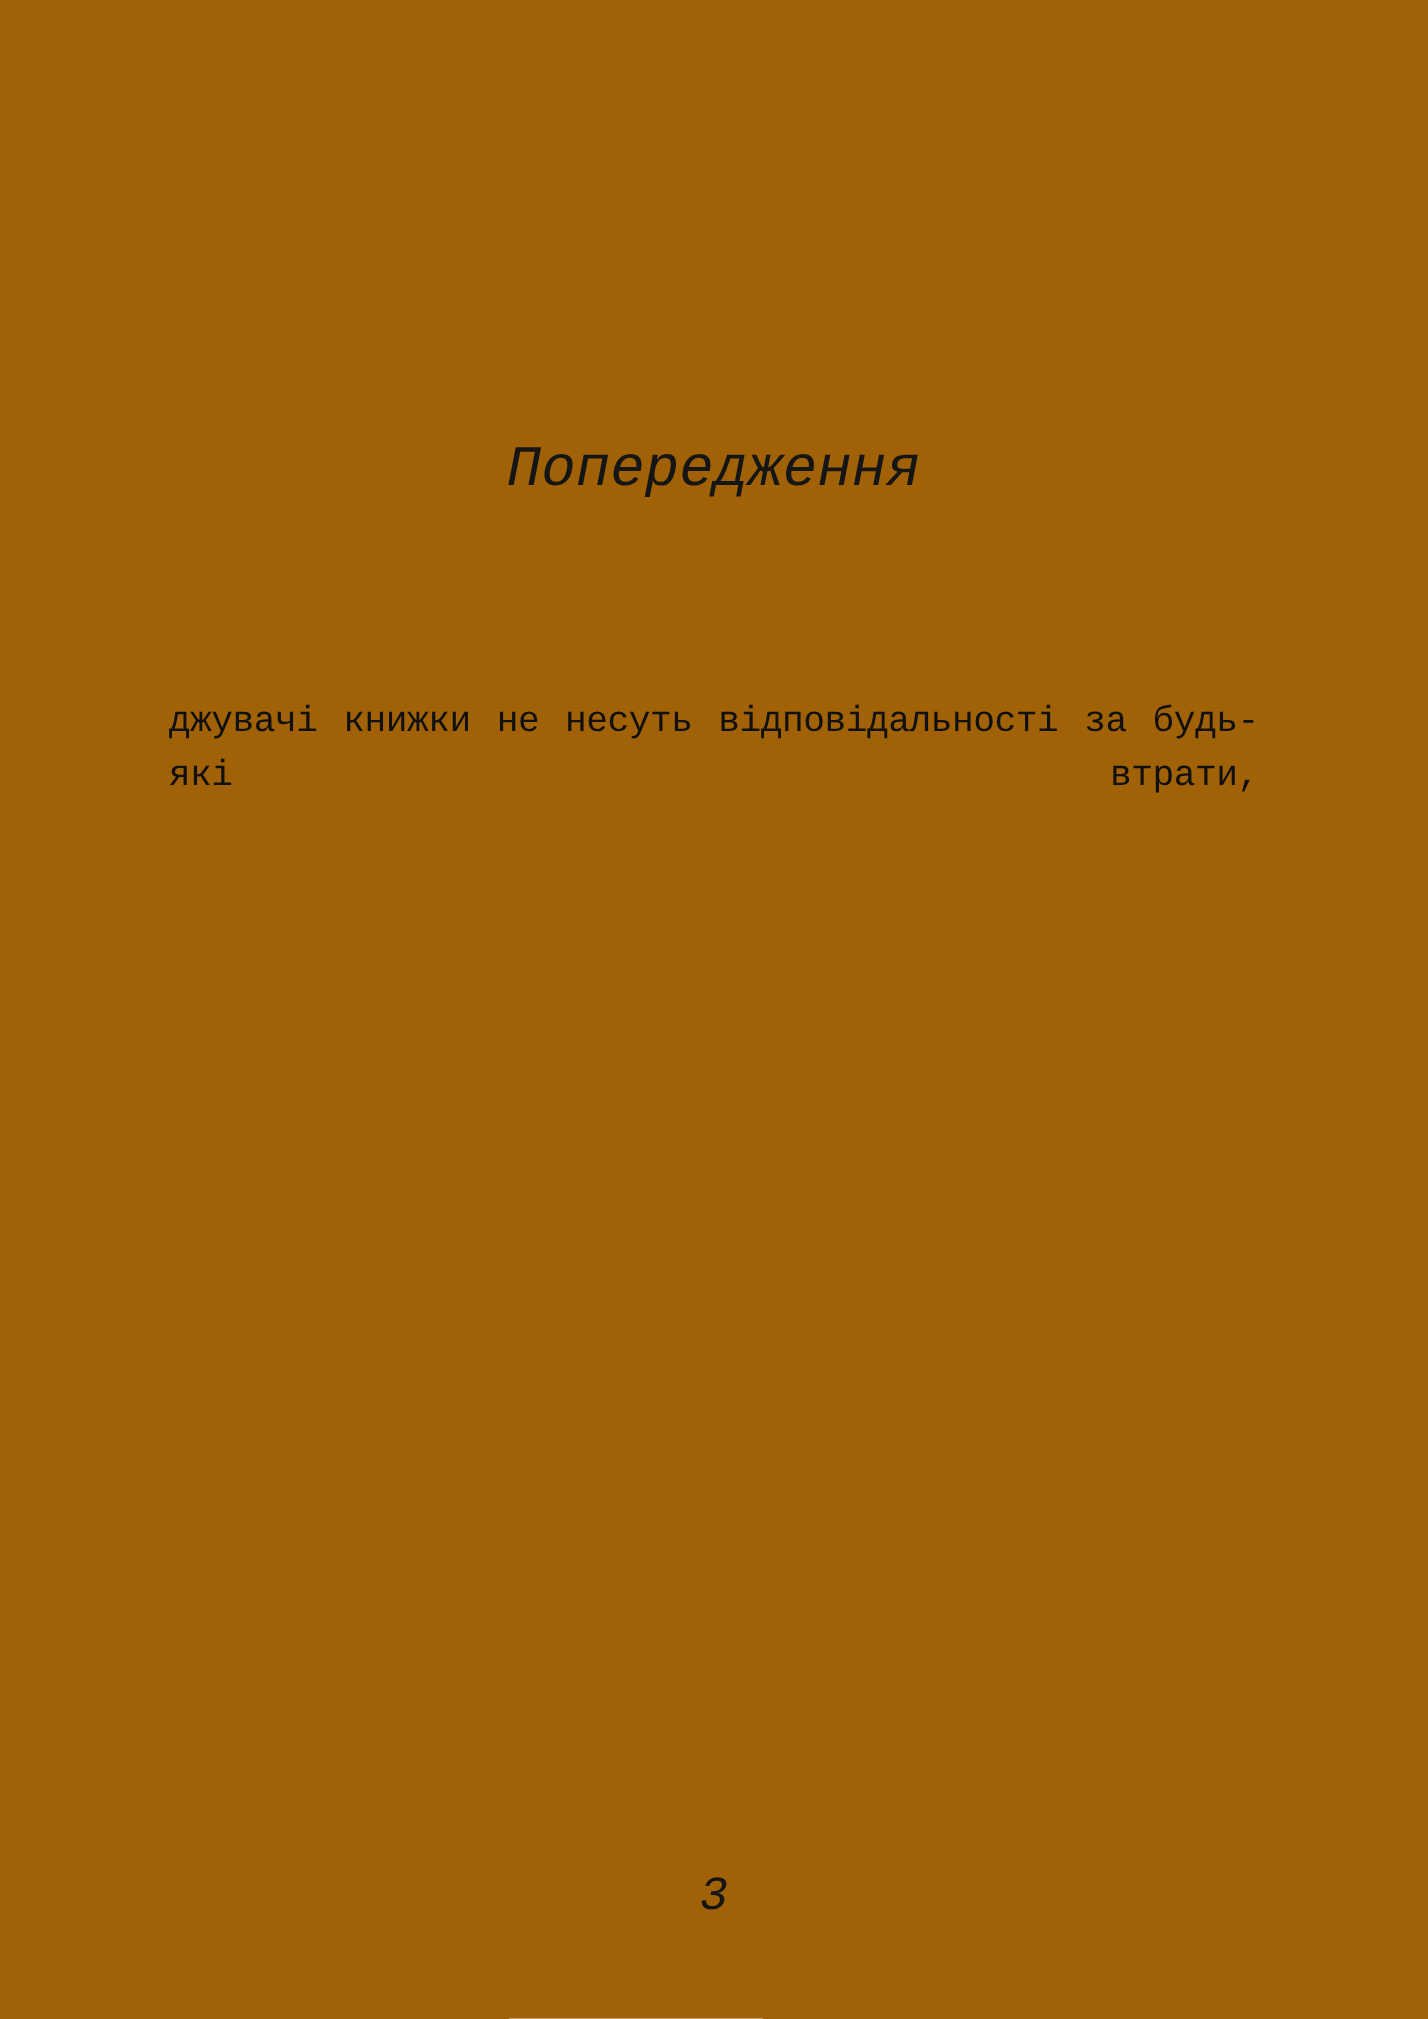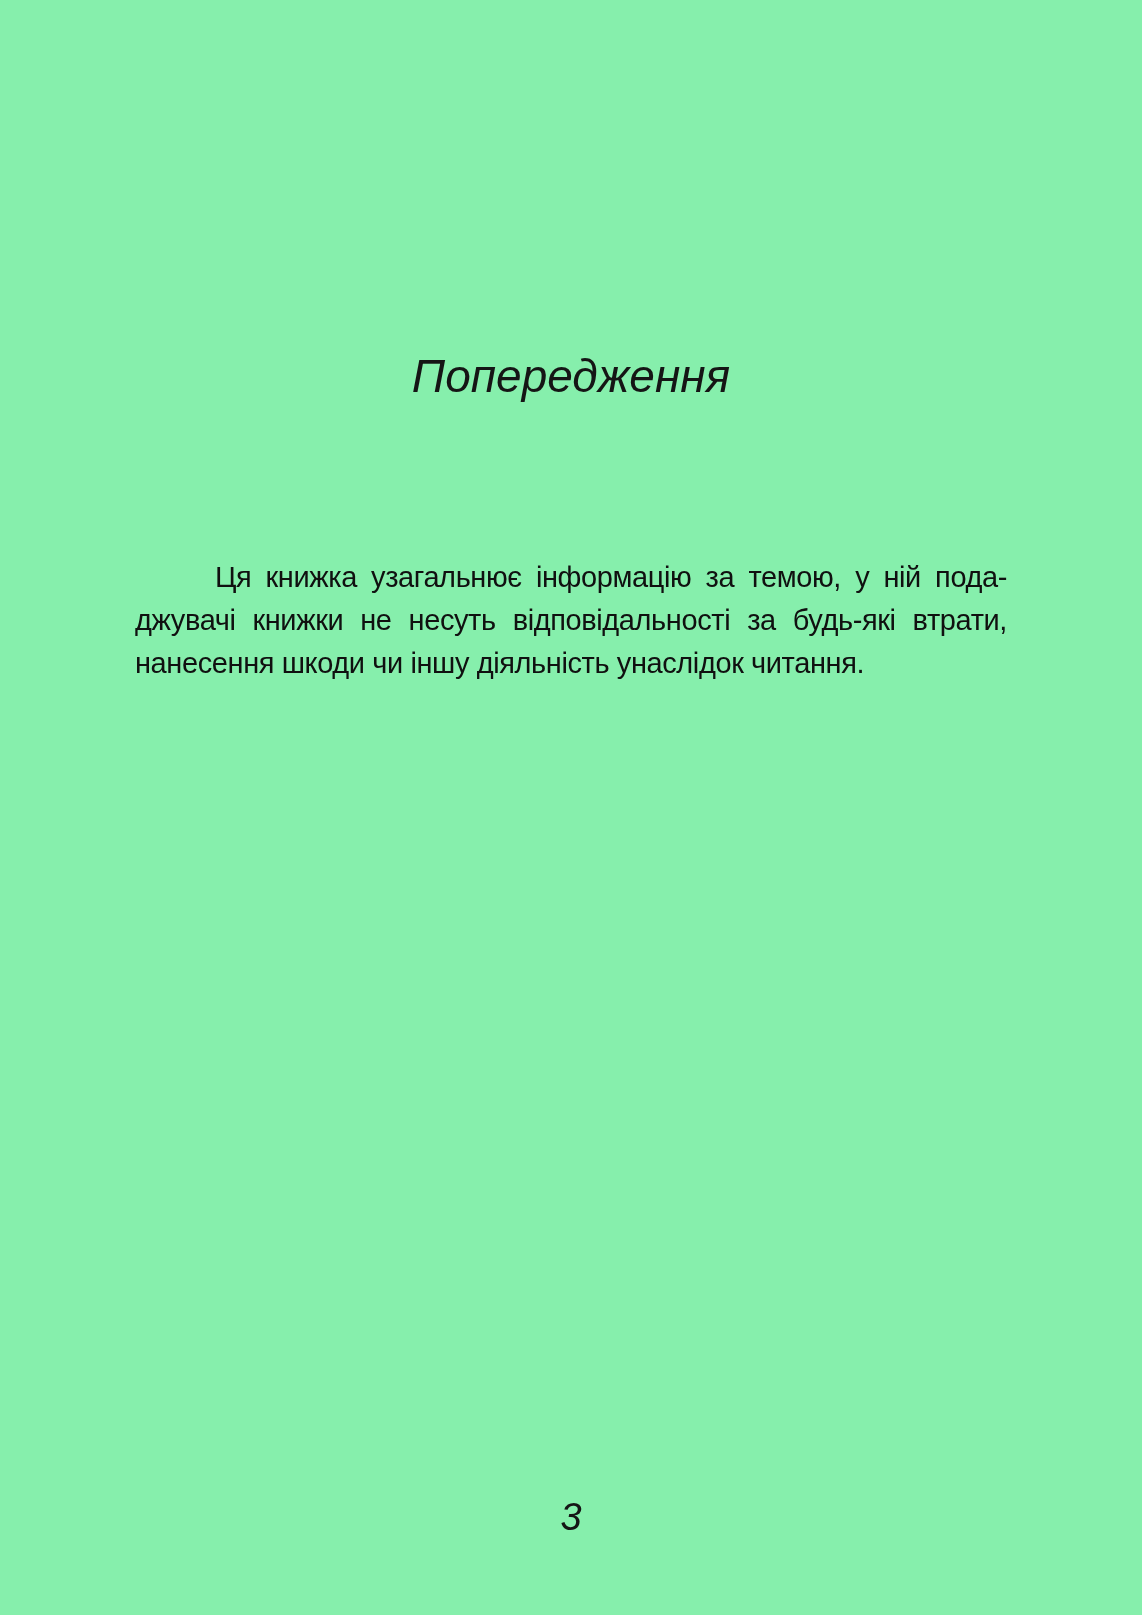--- a/index.html
+++ b/index.html
@@ -5,23 +5,23 @@
 <style>
   html, body {
     margin: 0;
     padding: 0;
     background: #ffffff;
   }
   .page {
     position: relative;
     width: 1142px;
     height: 1615px;
-    background: #86efac;
+    background: #a16207;
     color: #111111;
-    font-family: Liberation Sans, sans-serif;
+    font-family: Liberation Mono, monospace;
     overflow: hidden;
   }
   .title {
     position: absolute;
     top: 350px;
     left: 135px;
     width: 872px;
     margin: 0;
     text-align: center;
     font-style: italic;
@@ -62,20 +62,18 @@
   }
 </style>
 </head>
 <body>
 
 <div class="page">
 
   <h1 class="title">Попередження</h1>
 
   <div class="body-block">
-    <div class="line first">Ця книжка узагальнює інформацію за темою, у ній пода-</div>
     <div class="line">джувачі книжки не несуть відповідальності за будь-які втрати,</div>
-    <div class="line last">нанесення шкоди чи іншу діяльність унаслідок читання.</div>
   </div>
 
   <div class="page-number">3</div>
 
 </div>
 
 </body></html>

